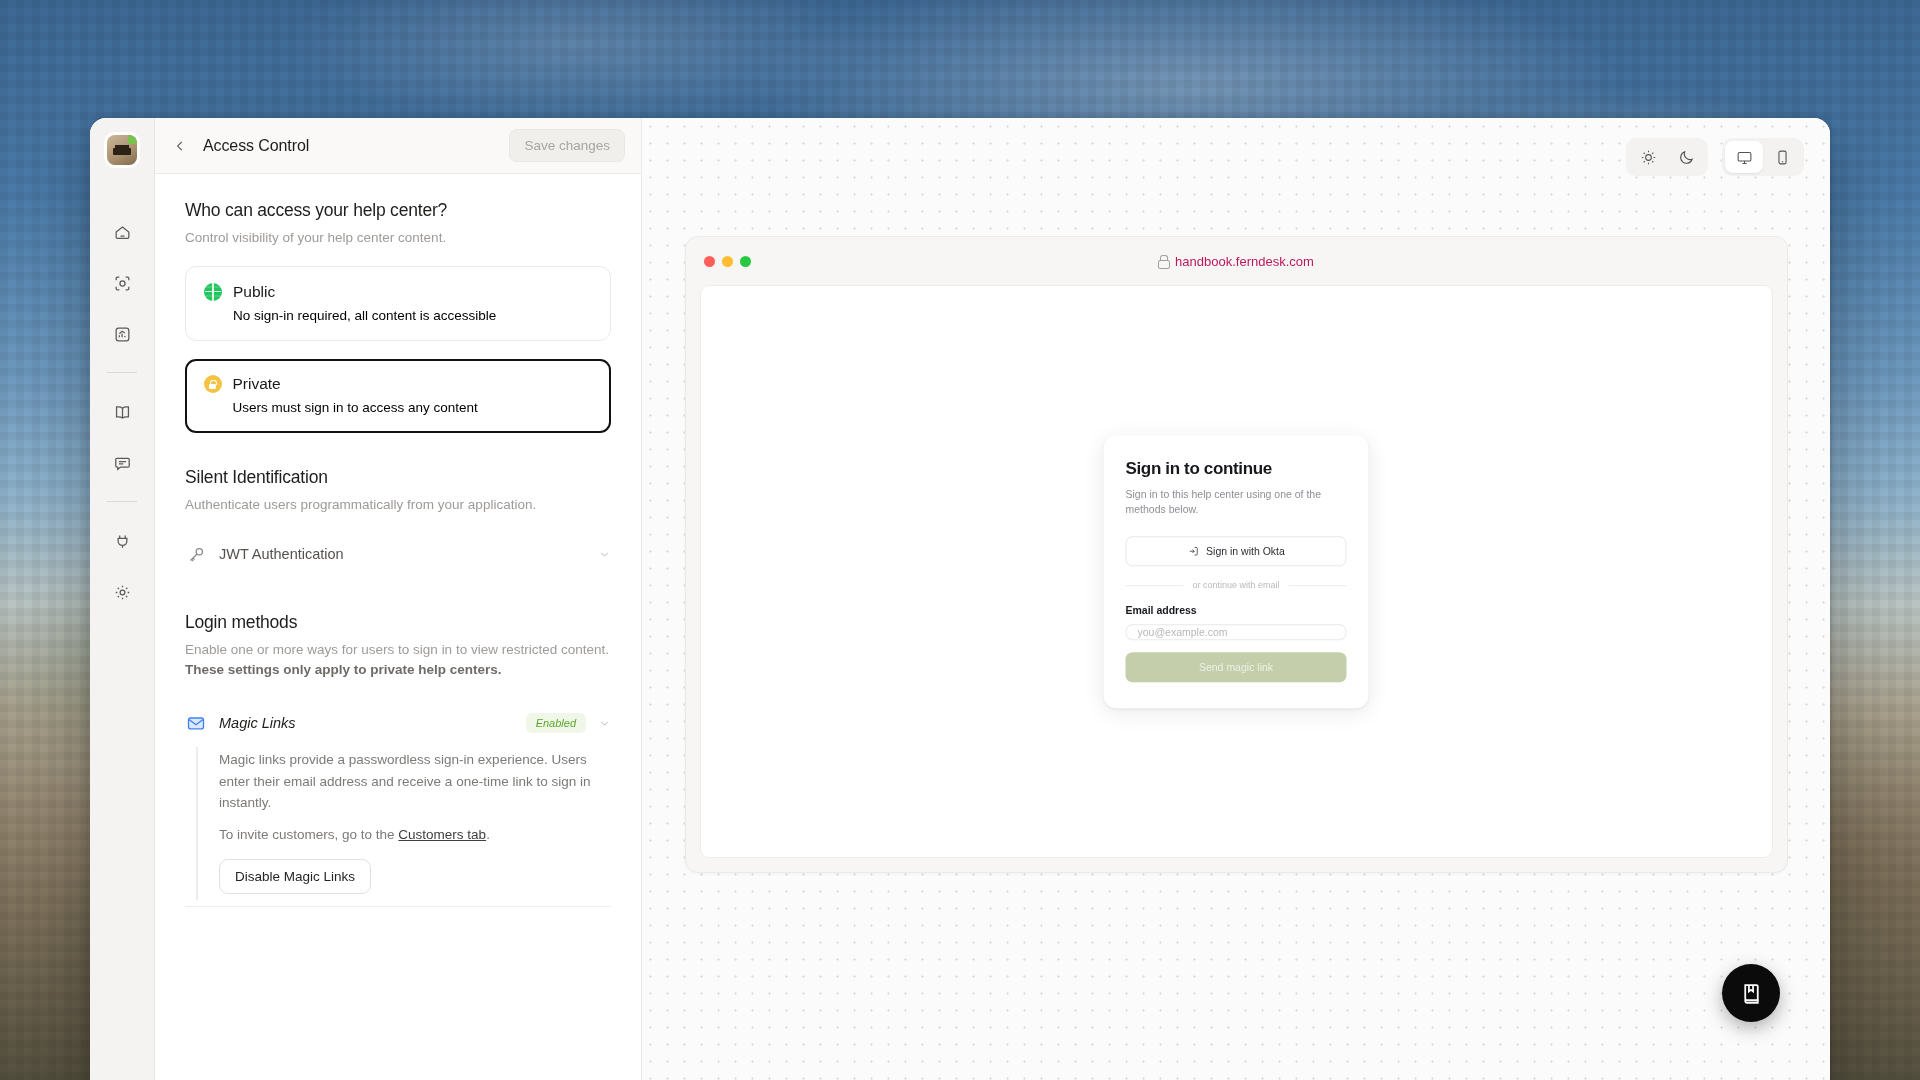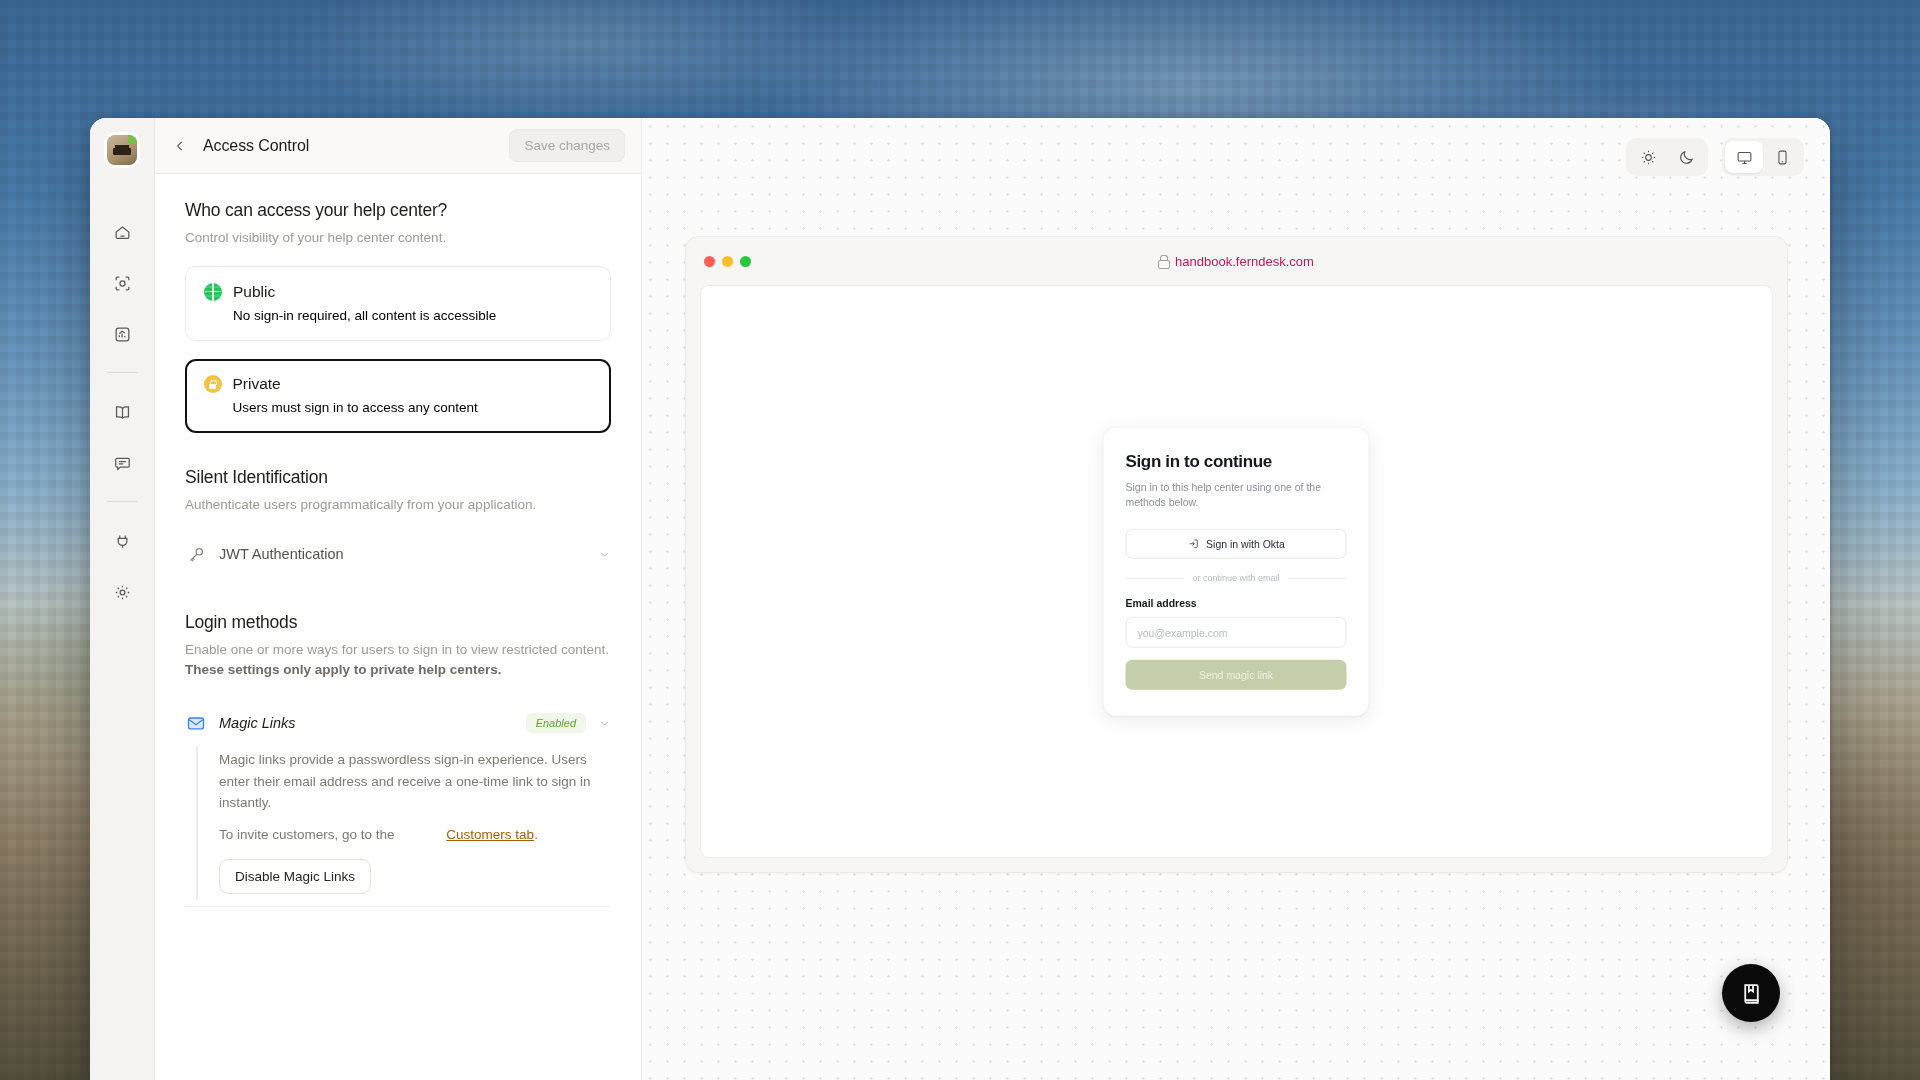--- a/index.html
+++ b/index.html
@@ -153,21 +153,21 @@
   .divider-row { height:1px; background:#f0eeeb; margin: 6px 0 0; }
 
   .detail {
     margin-left: 11px; padding-left: 21px; border-left: 2px solid #eeecea;
     padding-top: 2px; padding-bottom: 6px;
   }
   .detail p { font-size: 13.5px; color:#7d7a76; line-height: 1.58; }
   .detail ul { margin: 14px 0 0 6px; padding-left: 14px; }
   .detail li { font-size: 13.5px; color:#7d7a76; line-height: 1.52; margin-bottom: 8px; }
   .detail .invite { margin-top: 14px; font-size: 13.5px; color:#7d7a76; }
-  .link-green { color:#a16207;margin-left:48px; }
+  .link-green { color:#404040; }
   .btn-outline {
     margin-top: 17px; display:inline-block;
     font-size: 13.5px; color:#262422; background:#fff;
     border:1px solid #e4e1dd; border-radius: 9px; padding: 9px 15px; cursor:pointer;
   }
 
   
   #preview {
     flex:1; position: relative; background: #fbfbfb;
     background-image:
@@ -223,21 +223,21 @@
     margin-top: 18px; height: 30px; border:1px solid #e8e8e8; border-radius: 7px;
     display:flex; align-items:center; justify-content:center; gap:7px; cursor:pointer;
     font-size: 10.5px; color:#2b2d33; font-weight:500;
   }
   #okta-btn svg{width:12px;height:12px;stroke:#2b2d33;fill:none;stroke-width:1.5;}
   .or-row { display:flex; align-items:center; gap:9px; margin-top: 14px; }
   .or-line { flex:1; height:1px; background:#ececec; }
   .or-txt { font-size: 9px; color:#b7b9bd; white-space:nowrap; }
   .field-label { font-size: 10.5px; color:#16181d; font-weight:600; margin-top: 14px; }
   #email-input {
-    margin-top: 8px; height: 31px; border:1px solid #e8e8e8; border-radius:7px;
+    margin-top: 8px; height: 16px; border:1px solid #e8e8e8; border-radius:7px;
     display:flex; align-items:center; padding: 0 11px;
     font-size: 10.5px; color:#b7b9bd; cursor:text;
   }
   #magic-btn {
     margin-top: 12px; height: 30px; border-radius: 7px;
     background:#c5ceab; display:flex; align-items:center; justify-content:center;
     font-size: 10.5px; color:#eef1e6; font-weight:500; cursor:default;
   }
 
   #fab {

